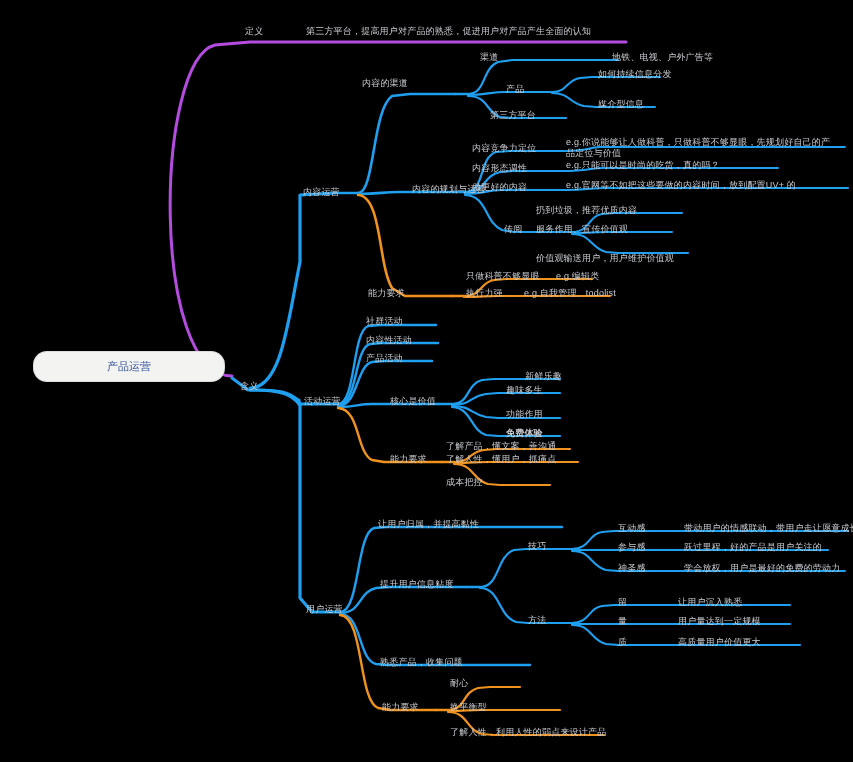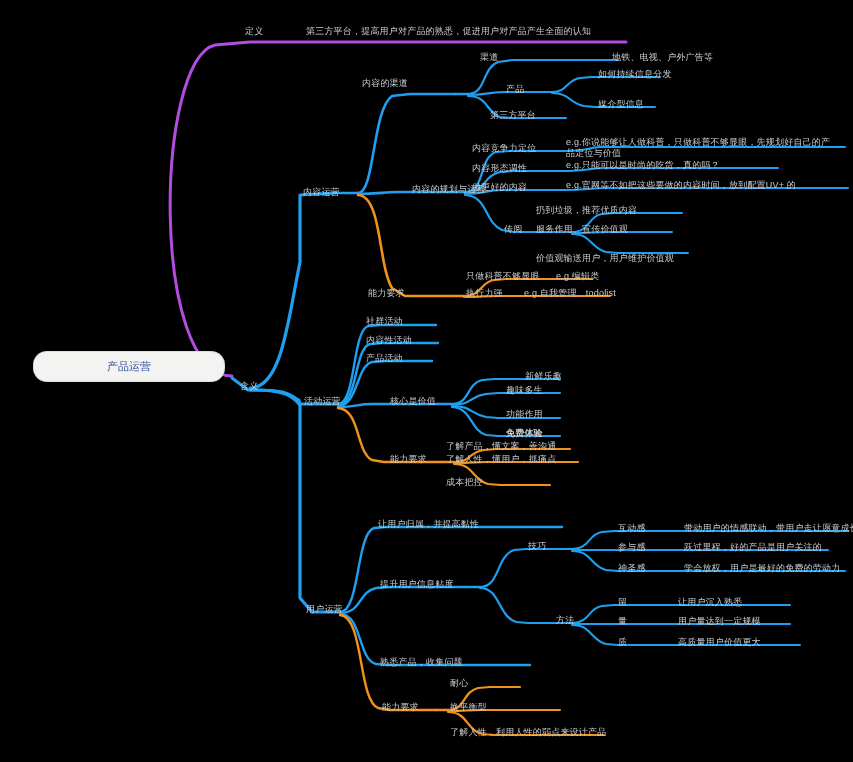--- a/index.html
+++ b/index.html
@@ -169,21 +169,21 @@
   <div class="node" style="left:306px;top:604px;">用户运营</div>
   <div class="node" style="left:378px;top:519px;text-align:center;">让用户归属，并提高黏性</div>
   <div class="node" style="left:380px;top:579px;">提升用户信息粘度</div>
   <div class="node" style="left:528px;top:541px;text-align:center;">技巧</div>
   <div class="node" style="left:618px;top:523px;">互动感</div>
   <div class="node" style="left:684px;top:523px;">带动用户的情感联动，带用户走让愿意成长</div>
   <div class="node" style="left:618px;top:542px;">参与感</div>
   <div class="node" style="left:684px;top:542px;">跃过里程，好的产品是用户关注的</div>
   <div class="node" style="left:618px;top:563px;">神圣感</div>
   <div class="node" style="left:684px;top:563px;">学会放权，用户是最好的免费的劳动力</div>
-  <div class="node" style="left:528px;top:615px;margin-left:28px;">方法</div>
+  <div class="node" style="left:528px;top:615px;">方法</div>
   <div class="node" style="left:618px;top:597px;">留</div>
   <div class="node" style="left:678px;top:597px;">让用户沉入熟悉</div>
   <div class="node" style="left:618px;top:616px;">量</div>
   <div class="node" style="left:678px;top:616px;">用户量达到一定规模</div>
   <div class="node" style="left:618px;top:637px;">质</div>
   <div class="node" style="left:678px;top:637px;">高质量用户价值更大</div>
   <div class="node" style="left:380px;top:657px;">熟悉产品，收集问题</div>
   <div class="node" style="left:382px;top:702px;">能力要求</div>
   <div class="node" style="left:450px;top:678px;font-family:Liberation Serif, serif;">耐心</div>
   <div class="node" style="left:450px;top:702px;">换平衡型</div>

